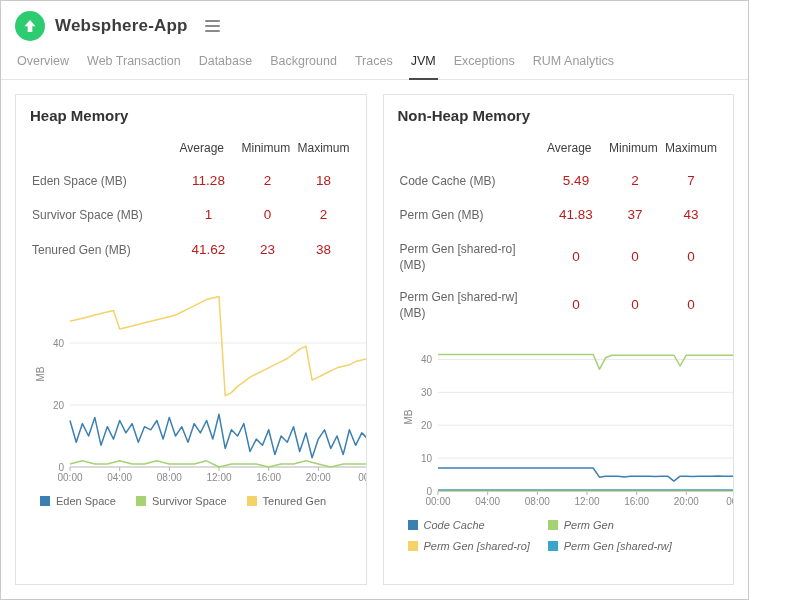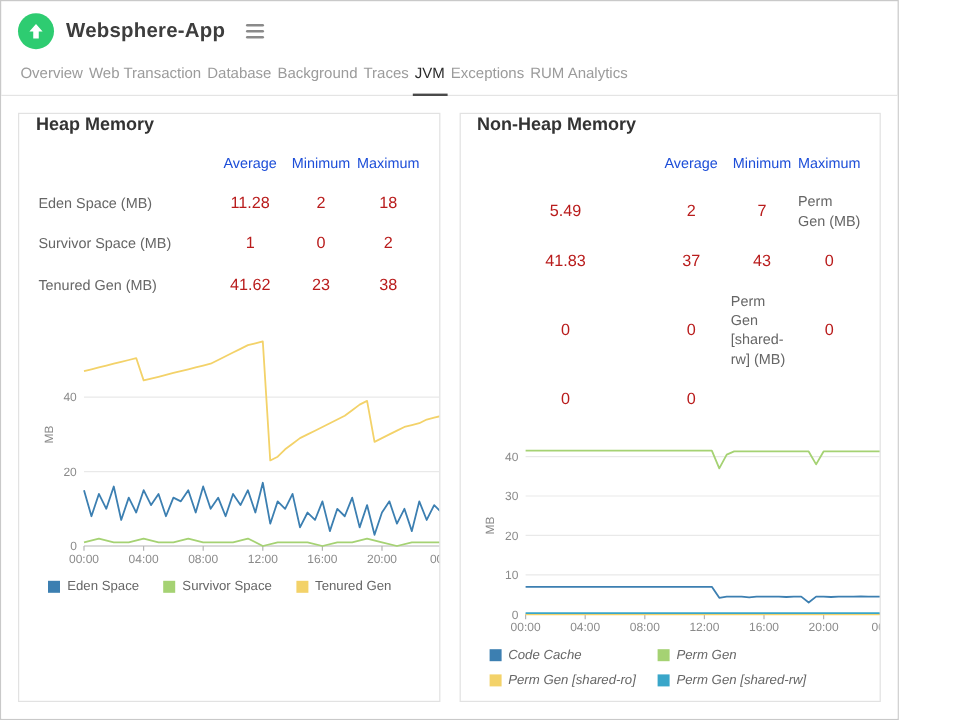--- a/index.html
+++ b/index.html
@@ -6,31 +6,31 @@
   html,body { width:800px; height:600px; }
   body { font-family:"Liberation Sans", sans-serif; background:#ffffff; }
   .page { width:749px; height:600px; border:1px solid #c9c9c9; background:#fff; overflow:hidden; display:flex; flex-direction:column; }
 
   header { display:flex; align-items:center; gap:10px; padding:10px 14px 7px 14px; }
   .status-icon { width:30px; height:30px; border-radius:50%; background:#2ecc71; display:flex; align-items:center; justify-content:center; flex:0 0 auto; }
   h1 { font-size:17px; color:#3d3d3d; font-weight:bold; letter-spacing:.2px; }
   .menu-icon { display:flex; flex-direction:column; gap:3px; cursor:pointer; margin-left:4px; padding:3px; }
   .menu-icon span { width:15px; height:2px; background:#8a8a8a; border-radius:1px; }
 
-  .tabs { display:flex; gap:1px; padding:0 14px; border-bottom:1px solid #e4e4e4; }
+  .tabs { display:flex; gap:14px; padding:0 14px; border-bottom:1px solid #e4e4e4; }
   .tab { font-size:12.5px; color:#9b9b9b; padding:6px 2px 10px 2px; cursor:pointer; white-space:nowrap; }
   .tab.active { color:#2b2b2b; font-weight:normal; border-bottom:2px solid #4a4a4a; margin-bottom:-1px; }
 
   main { flex:1; display:flex; gap:16px; padding:14px; background:#fff; align-items:stretch; min-height:0; }
-  .card { flex:1; border:1px solid #e2e2e2; background:#fff; padding:0 14px; overflow:hidden; }
+  .card { flex:1; border:1px solid #e2e2e2; background:#fff; padding:12px 14px; overflow:hidden; }
   .card h2 { font-size:15px; color:#333; font-weight:bold; margin-bottom:8px; }
 
   .mtable { display:grid; grid-template-columns:1fr 62px 56px 56px; align-items:center; }
   .mtable .cell { padding:8px 2px; font-size:12px; line-height:1.35; }
-  .mtable .hdr { color:#1d4ed8; text-align:center; white-space:nowrap; overflow:hidden; }
+  .mtable .hdr { color:#404040; text-align:left; white-space:nowrap; overflow:hidden; }
   .mtable .lbl { color:#666; text-align:left; }
   .mtable .val { color:#b91c1c; font-size:13.5px; text-align:center; }
 
   svg.chart { display:block; margin-top:6px; }
   .legend { display:flex; flex-wrap:wrap; margin-top:10px; padding-left:10px; }
   .legend-item { display:flex; align-items:center; gap:6px; font-size:11px; color:#666; margin-right:20px; cursor:pointer; }
   .legend.wide .legend-item { flex:0 0 45%; margin-right:0; margin-bottom:9px;font-style:italic; }
   .legend-item .swatch { width:10px; height:10px; flex:0 0 auto; }
 </style>
 </head>
@@ -127,27 +127,29 @@
         </div>
     </section>
 
     <section class="card">
       <h2>Non-Heap Memory</h2>
       <div class="mtable">
           <div class="cell hdr"></div>
           <div class="cell hdr">Average</div>
           <div class="cell hdr">Minimum</div>
           <div class="cell hdr">Maximum</div>
+          <div class="cell lbl">Code Cache (MB)</div>
           <div class="cell val">5.49</div>
           <div class="cell val">2</div>
           <div class="cell val">7</div>
           <div class="cell lbl">Perm Gen (MB)</div>
           <div class="cell val">41.83</div>
           <div class="cell val">37</div>
           <div class="cell val">43</div>
+          <div class="cell lbl">Perm Gen [shared-ro] (MB)</div>
           <div class="cell val">0</div>
           <div class="cell val">0</div>
           <div class="cell val">0</div>
           <div class="cell lbl">Perm Gen [shared-rw] (MB)</div>
           <div class="cell val">0</div>
           <div class="cell val">0</div>
           <div class="cell val">0</div>
         </div>
       <svg class="chart" width="346" height="174">
           <line x1="40" x2="338" y1="156" y2="156" stroke="#b5b5b5"></line>

